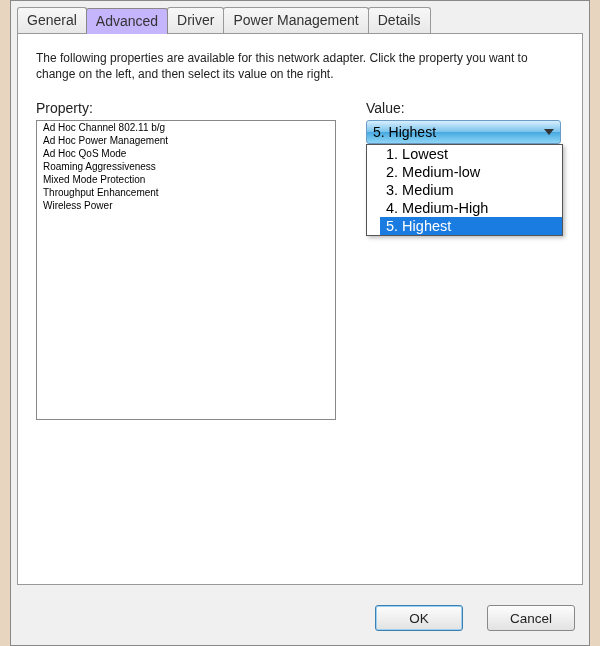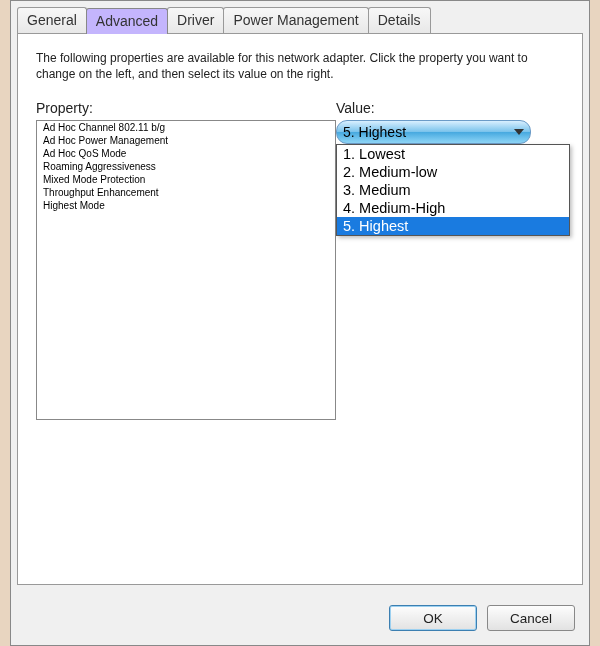--- a/index.html
+++ b/index.html
@@ -58,20 +58,21 @@
       z-index: 1;
     }
     .desc {
       font-size: 12px;
       color: #222;
       line-height: 1.35;
       margin-bottom: 18px;
     }
     .cols {
       display: flex;
+      gap: 30px;
     }
     .col-left { width: 300px; }
     .col-right { flex: 1; }
     .label {
       font-size: 14px;
       color: #222;
       margin-bottom: 4px;
     }
     .list {
       border: 1px solid #888;
@@ -88,21 +89,21 @@
     }
     .list-item.selected {
       background: #1a7be0;
       color: #fff;
     }
     .combo {
       position: relative;
       width: 195px;
       height: 24px;
       border: 1px solid #6b9bc7;
-      border-radius: 11px;
+      border-radius: 3px;
       background: linear-gradient(to bottom, #d8efff 0%, #7cc4ec 48%, #45a8df 50%, #8fd6f7 100%);
       display: flex;
       align-items: center;
       padding: 0 6px;
       font-size: 14px;
       color: #000;
       cursor: pointer;
     }
     .combo .chev {
       position: absolute;
@@ -111,41 +112,42 @@
       transform: translateY(-50%);
       width: 0; height: 0;
       border-left: 5px solid transparent;
       border-right: 5px solid transparent;
       border-top: 6px solid #333;
     }
     .dropdown {
       position: absolute;
       top: 23px;
       left: -1px;
-      width: 234px;
+      width: 197px;
       border: 1px solid #555;
       background: #fff;
       box-shadow: 2px 2px 4px rgba(0,0,0,0.25);
+      padding-left: 13px;
     }
     .dd-item {
       padding: 1px 6px;
       font-size: 14.5px;
       cursor: pointer;
       color: #000;
     }
     .dd-item.highlight {
       background: #1a7be0;
       color: #fff;
     }
     .button-row {
       position: absolute;
       right: 14px;
       bottom: 14px;
       display: flex;
-      gap: 10px;
+      gap: 24px;
     }
     .btn {
       min-width: 88px;
       height: 26px;
       border: 1px solid #888;
       border-radius: 3px;
       background: linear-gradient(to bottom, #fdfdfd, #e2e2e2);
       font-size: 13.5px;
       cursor: pointer;
       display: flex;
@@ -177,21 +179,21 @@
     <div class="cols">
       <div class="col-left">
         <div class="label">Property:</div>
         <div class="list" id="prop-list">
             <div class="list-item">Ad Hoc Channel 802.11 b/g</div>
             <div class="list-item">Ad Hoc Power Management</div>
             <div class="list-item">Ad Hoc QoS Mode</div>
             <div class="list-item">Roaming Aggressiveness</div>
             <div class="list-item">Mixed Mode Protection</div>
             <div class="list-item">Throughput Enhancement</div>
-            <div class="list-item">Highest Mode</div>
+            <div class="list-item">Wireless Power</div>
           </div>
       </div>
 
       <div class="col-right">
         <div class="label">Value:</div>
         <div class="combo">
           <span>5. Highest</span>
           <span class="chev"></span>
           <div class="dropdown" id="dd-list">
               <div class="dd-item">1. Lowest</div>

